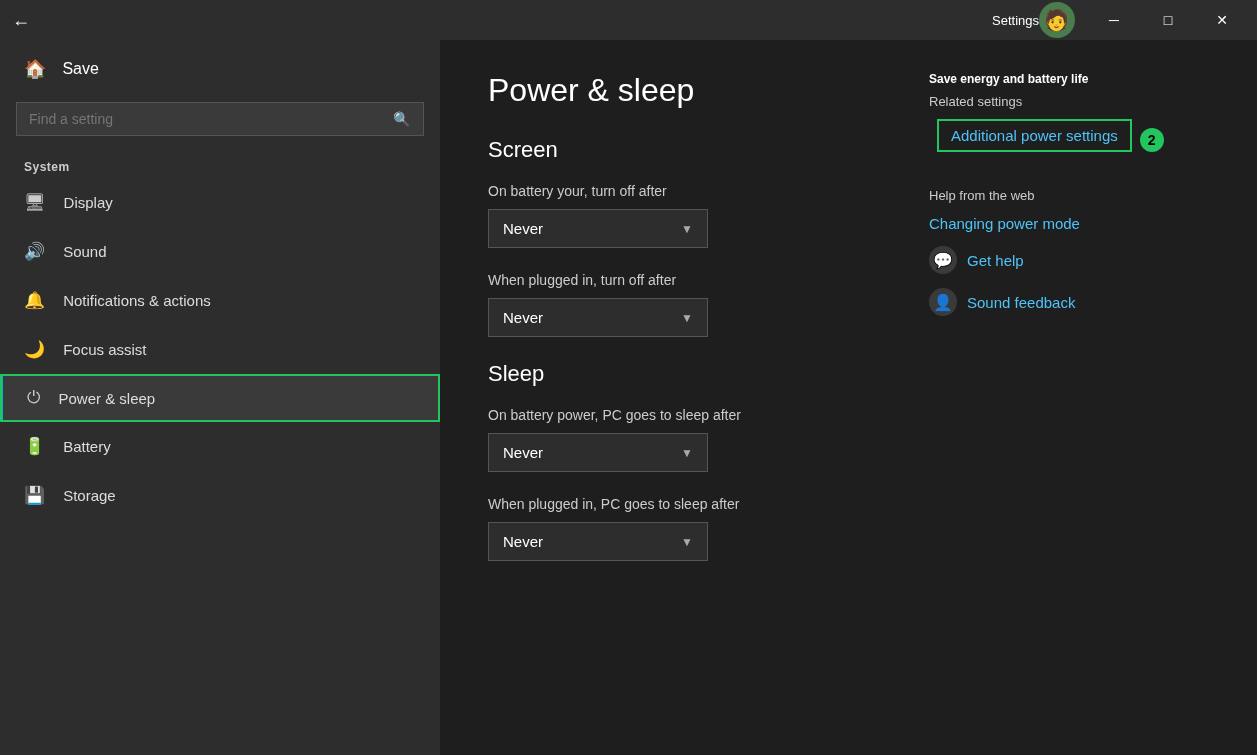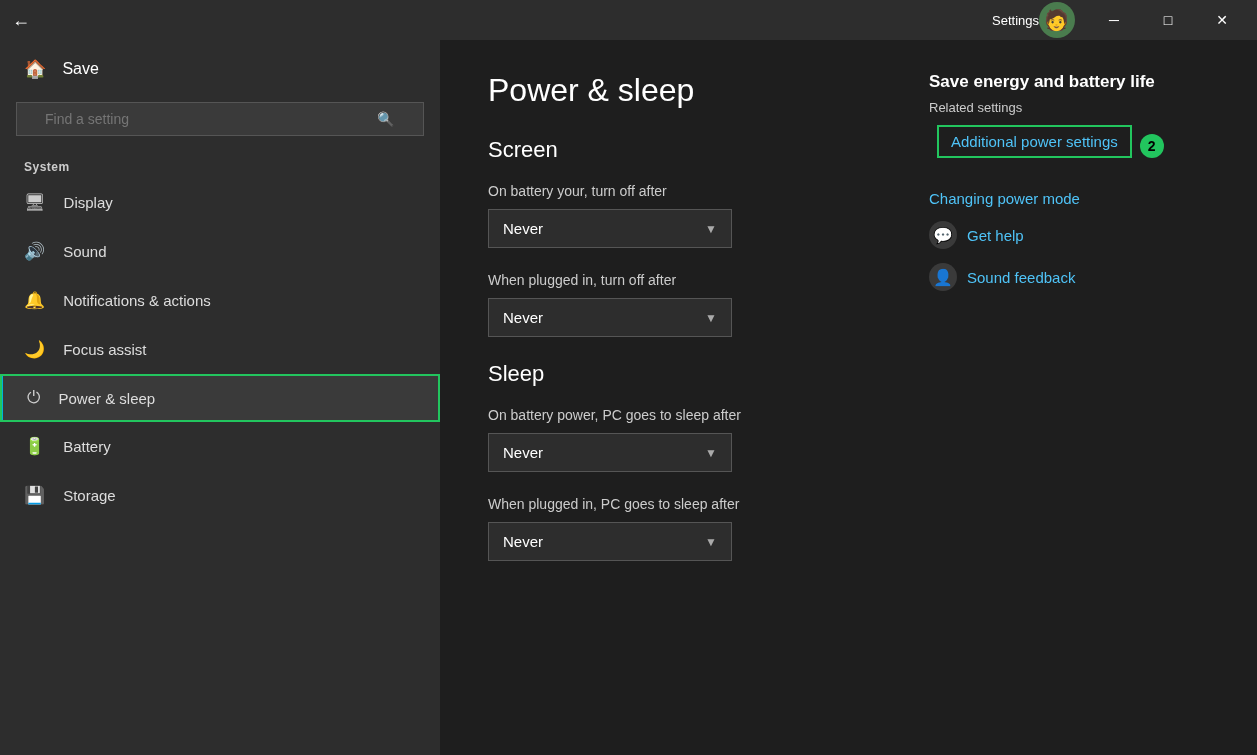--- a/index.html
+++ b/index.html
@@ -93,21 +93,21 @@
       color: #fff;
     }
     .sidebar-home-icon { font-size: 18px; }
 
     .sidebar-search {
       margin: 4px 16px 16px 16px;
       display: flex;
       align-items: center;
       background: #3a3a3a;
       border: 1px solid #555;
-      padding: 8px 28px;
+      padding: 8px 12px;
       gap: 8px;
     }
     .sidebar-search input {
       background: transparent;
       border: none;
       outline: none;
       color: #aaa;
       font-size: 14px;
       flex: 1;
     }
@@ -172,42 +172,42 @@
       margin-bottom: 20px;
     }
 
     .field-label {
       font-size: 14px;
       color: #ccc;
       margin-bottom: 10px;
     }
 
     .dropdown {
-      width: 244px;
+      width: 220px;
       background: #2d2d2d;
       border: 1px solid #555;
       padding: 10px 14px;
       display: flex;
       align-items: center;
       justify-content: space-between;
       cursor: pointer;
       margin-bottom: 24px;
       color: #fff;
       font-size: 15px;
     }
     .dropdown-arrow { font-size: 12px; color: #aaa; }
 
     
     .content-right {
       width: 280px;
       flex-shrink: 0;
     }
 
     .save-energy-title {
-      font-size: 17px;
+      font-size: 12px;
       font-weight: 600;
       color: #fff;
       margin-bottom: 8px;
     }
 
     .save-energy-desc {
       font-size: 13px;
       color: #aaa;
       line-height: 1.5;
       margin-bottom: 28px;
@@ -386,20 +386,21 @@
     <div class="content-right">
       <div class="save-energy-title">Save energy and battery life</div>
 
       <div class="related-settings-label">Related settings</div>
 
       <div style="display:flex;align-items:center;margin-bottom:24px;padding-left:8px;">
         <a class="additional-power-link">Additional power settings</a>
         <span class="badge-2">2</span>
       </div>
 
+      <div class="help-web-label">Help from the web</div>
 
       <div class="changing-power-link">Changing power mode</div>
 
       <div class="help-link">
         <div class="help-link-icon">💬</div>
         <span>Get help</span>
       </div>
 
       <div class="help-link">
         <div class="help-link-icon">👤</div>

